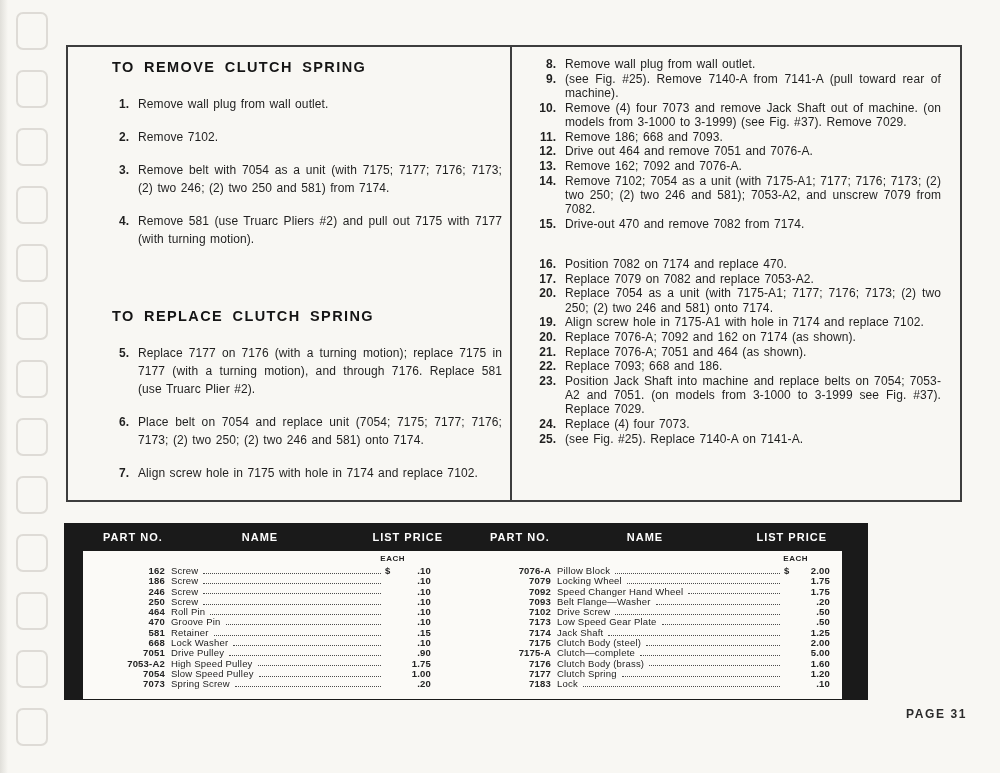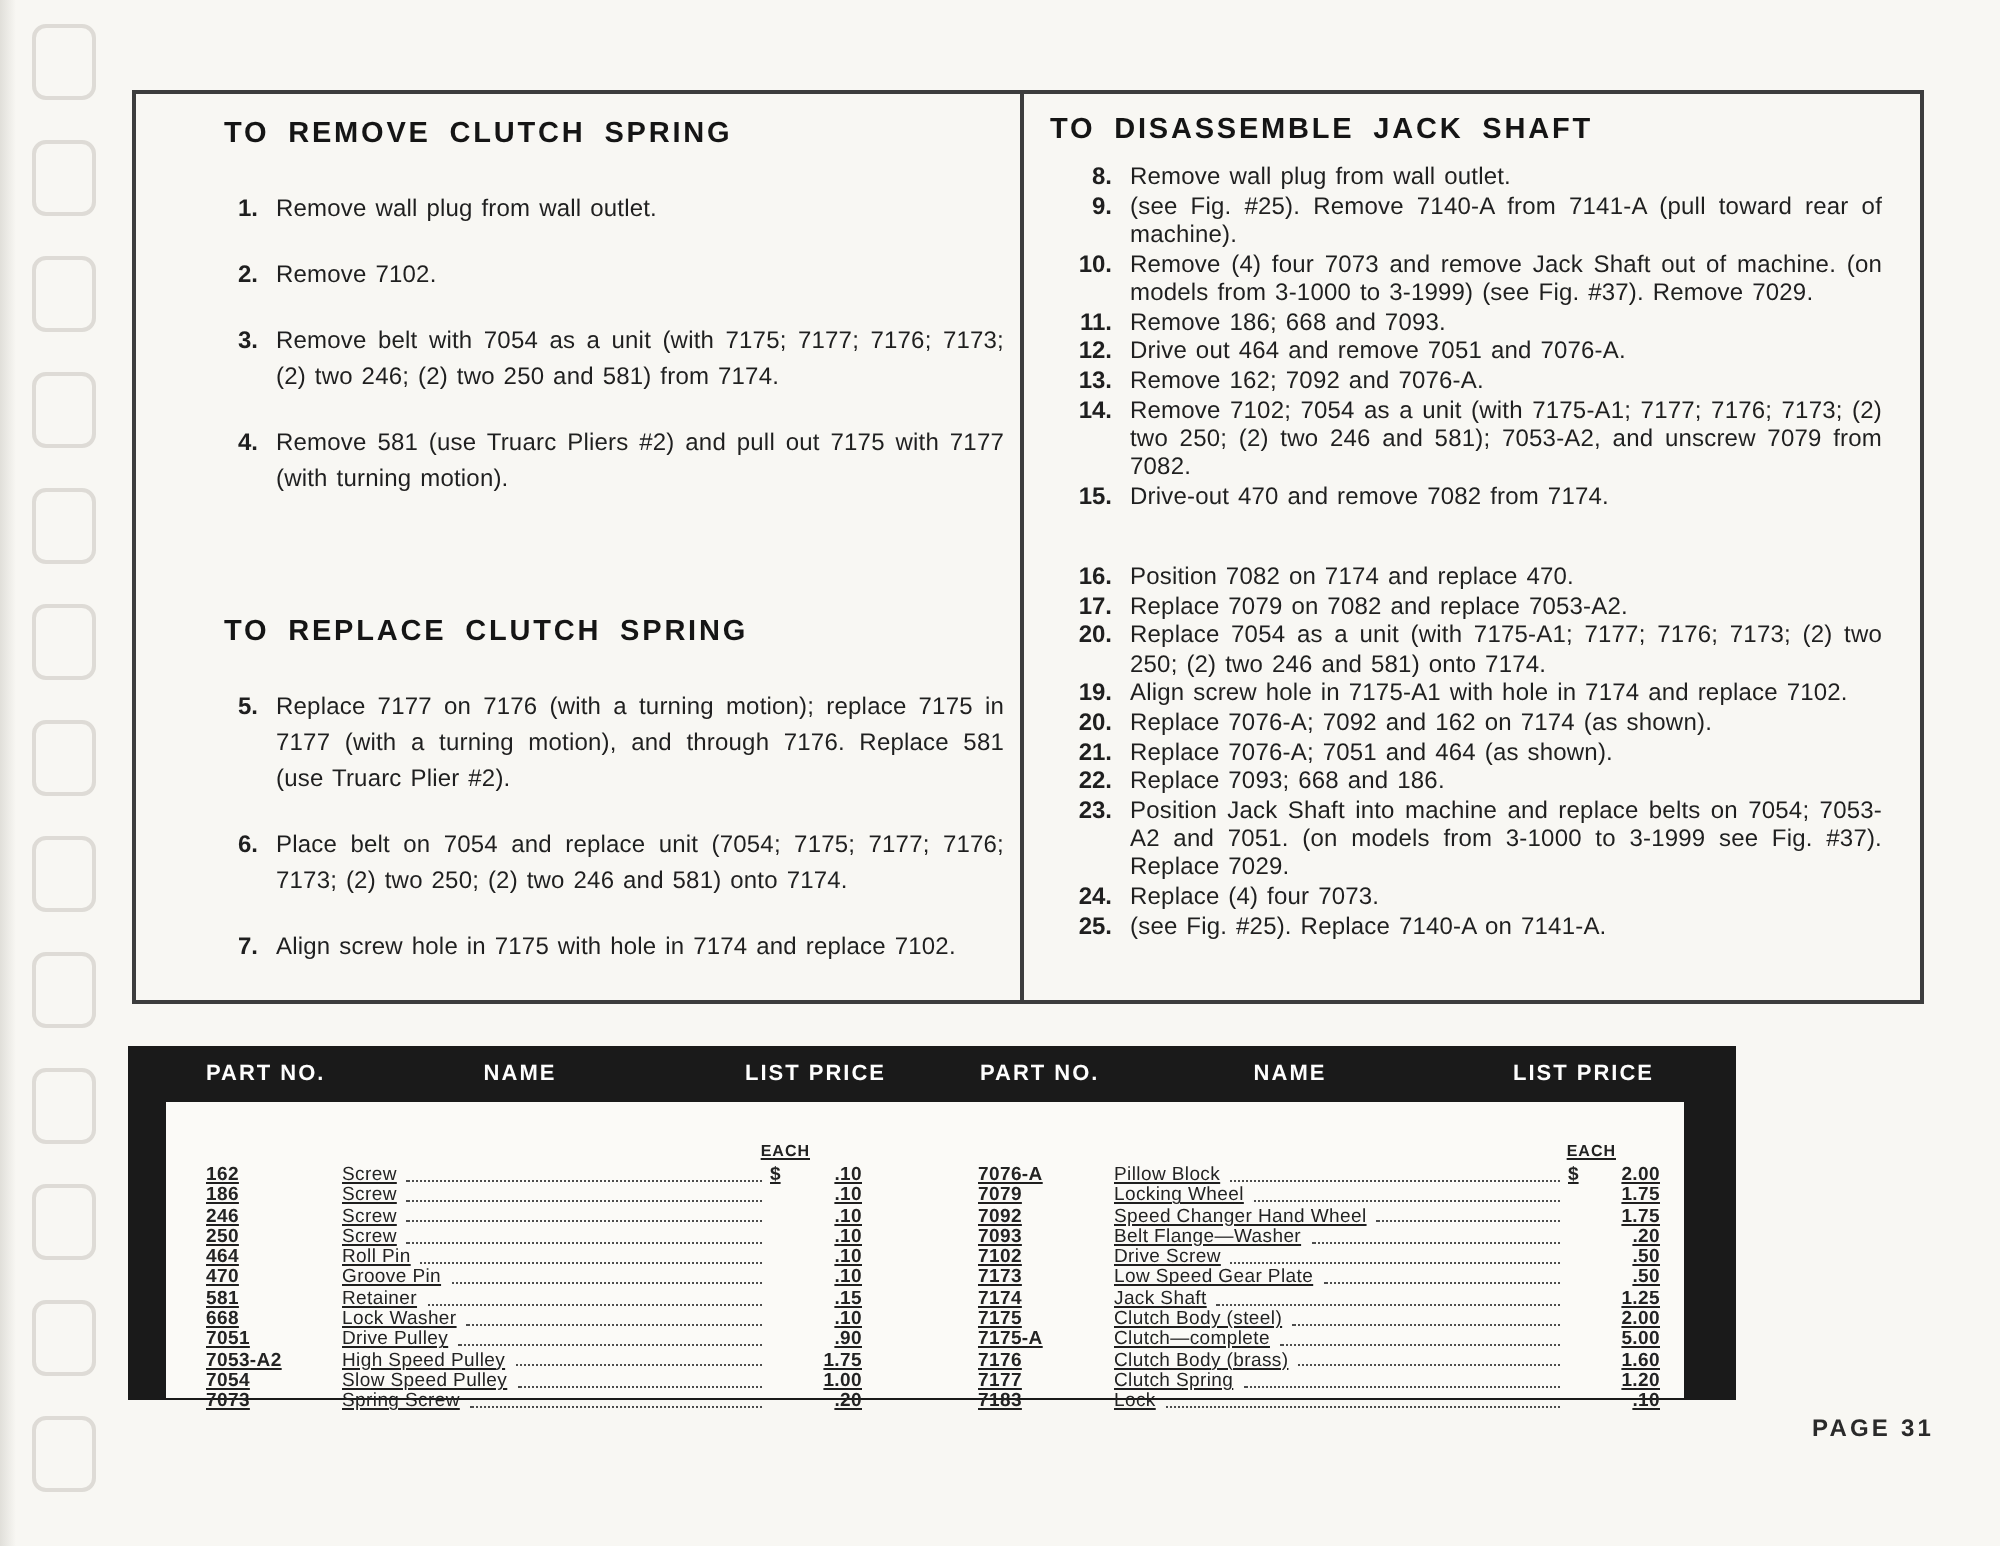--- a/index.html
+++ b/index.html
@@ -49,31 +49,31 @@
   .thead-label{
     position:absolute;top:8px;color:#fdfdfd;font-weight:bold;font-size:11px;
     letter-spacing:1px;white-space:nowrap;
   }
   #th-part1{left:39px;} #th-name1{left:196px;transform:translateX(-50%);} #th-price1{left:379px;transform:translateX(-100%);}
   #th-part2{left:426px;} #th-name2{left:581px;transform:translateX(-50%);} #th-price2{left:763px;transform:translateX(-100%);}
   #tbody-panel{
     position:absolute;left:19px;top:28px;width:759px;height:148px;
     background:#fbfaf7;padding-top:3px;box-sizing:border-box;
   }
-  .tgroup{position:absolute;top:20px;text-decoration:underline;}
+  .tgroup{position:absolute;top:3px;}
   #tg-left{left:0;width:356px;}
   #tg-right{left:386px;width:369px;}
   .each-row{height:12px;text-align:right;font-weight:bold;font-size:8px;letter-spacing:.5px;color:#222;}
   #tg-left .each-row{padding-right:34px;}
   #tg-right .each-row{padding-right:30px;}
   .prow{
     display:flex;align-items:flex-end;height:10.3px;font-size:9.5px;line-height:10.3px;
     padding-left:20px;padding-right:8px;color:#232323;
   }
-  .p-part{width:62px;text-align:left;font-weight:bold;flex:none;letter-spacing:.2px;}
+  .p-part{width:62px;text-align:right;font-weight:bold;flex:none;letter-spacing:.2px;}
   .p-name{margin-left:6px;white-space:nowrap;flex:none;letter-spacing:.2px;}
   .leader{flex:1;border-bottom:1.5px dotted #4c4c4c;margin:0 4px 2.5px 5px;min-width:8px;}
   .p-cur{width:12px;font-weight:bold;flex:none;text-align:left;}
   .p-price{width:34px;font-weight:bold;flex:none;text-align:right;letter-spacing:.2px;}
 
   #page-number{
     position:absolute;left:906px;top:707px;font-weight:bold;font-size:12px;
     letter-spacing:1.6px;color:#2a2a2a;white-space:nowrap;
   }
 </style>
@@ -131,21 +131,20 @@
             <span class="txt">Place belt on 7054 and replace unit (7054; 7175; 7177; 7176; 7173; (2) two 250; (2) two 246 and 581) onto 7174.</span>
           </div>
           <div class="item">
             <span class="num">7.</span>
             <span class="txt">Align screw hole in 7175 with hole in 7174 and replace 7102.</span>
           </div>
         </div>
       </div>
     <div class="col" id="col-right">
         <div class="section">
-          <div class="sec-title">TO DISASSEMBLE JACK SHAFT</div>
           <div class="item">
             <span class="num">8.</span>
             <span class="txt">Remove wall plug from wall outlet.</span>
           </div>
           <div class="item">
             <span class="num">9.</span>
             <span class="txt">(see Fig. #25). Remove 7140-A from 7141-A (pull toward rear of machine).</span>
           </div>
           <div class="item">
             <span class="num">10.</span>

